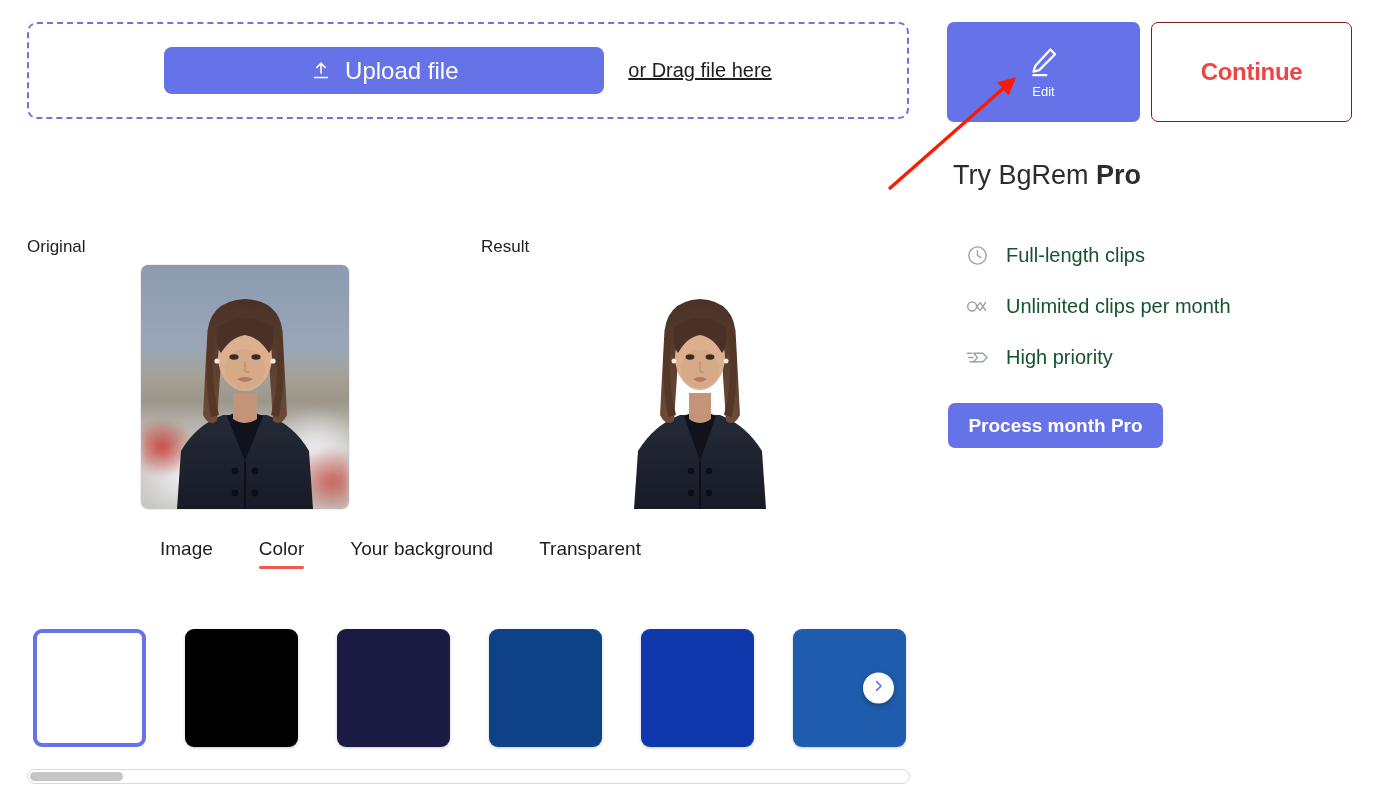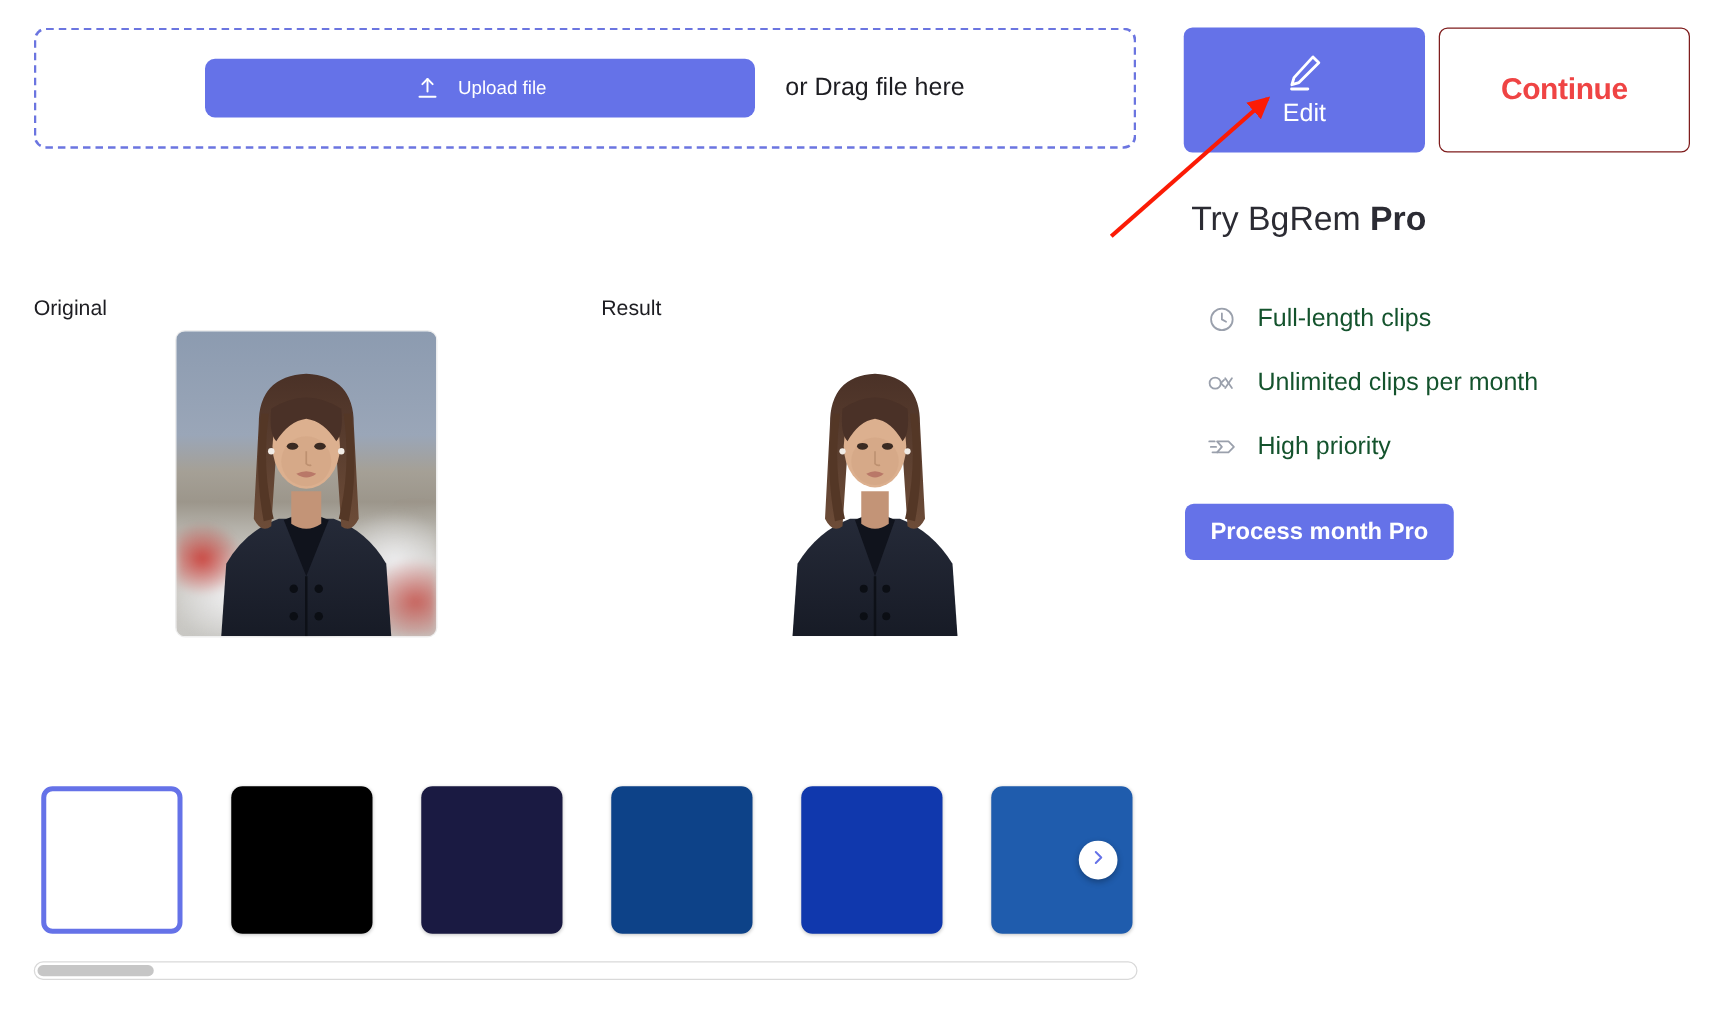--- a/index.html
+++ b/index.html
@@ -39,33 +39,34 @@
     display: flex;
     align-items: center;
     gap: 24px;
   }
   #upload-button {
     width: 440px; height: 47px;
     background: #6572e8;
     border: none;
     border-radius: 8px;
     color: #ffffff;
-    font-size: 15px;
+    font-size: 24px;
     font-family: "Liberation Sans", sans-serif;
     display: flex;
     align-items: center;
     justify-content: center;
     gap: 13px;
     cursor: pointer;
   }
   #upload-button svg { display: block; }
   #drag-text {
     font-size: 20px;
     color: #1d1d22;
     white-space: nowrap;
+    text-decoration: underline;
   }
 
   #section-title {
     position: absolute;
     left: 0; top: 152px;
     width: 940px;
     text-align: center;
     font-size: 26px;
     color: #1d1d22;
   }
@@ -213,21 +214,21 @@
     border-radius: 7px;
     color: #ffffff;
     display: flex;
     flex-direction: column;
     align-items: center;
     justify-content: center;
     gap: 2px;
     cursor: pointer;
     font-family: "Liberation Sans", sans-serif;
   }
-  #edit-button-label { font-size: 20px; }
+  #edit-button-label { font-size: 13px; }
 
   #continue-button {
     position: absolute;
     left: 204px; top: 22px;
     width: 201px; height: 100px;
     background: #ffffff;
     border: 1px solid #7f1d1d;
     border-radius: 7px;
     color: #ef4444;
     font-size: 24px;
@@ -405,20 +406,26 @@
           <ellipse cx="98" cy="92" rx="4.4" ry="2.7" fill="#3a2a22"></ellipse>
           <path d="M88 96 L88 106 Q90 108 92 107" stroke="#bd9070" stroke-width="1.3" fill="none"></path>
           <path d="M81 114 Q88 110 95 114 Q88 120 81 114 Z" fill="#b97868"></path>
           <circle cx="62" cy="96" r="2.5" fill="#f1ece6"></circle>
           <circle cx="114" cy="96" r="2.5" fill="#f1ece6"></circle>
         </svg>
       </div>
     </div>
   </div>
 
+  <div id="tabs">
+    <div class="tab">Image</div>
+    <div class="tab active">Color</div>
+    <div class="tab">Your background</div>
+    <div class="tab">Transparent</div>
+  </div>
 
   <div id="swatch-row">
     <div class="swatch selected" style="background:#ffffff;"></div>
     <div class="swatch" style="background:#000000;"></div>
     <div class="swatch" style="background:#1a1a42;"></div>
     <div class="swatch" style="background:#0d4288;"></div>
     <div class="swatch" style="background:#1038ad;"></div>
     <div class="swatch" style="background:#1f5cad;">
       <div id="swatch-next-btn">
         <span>

